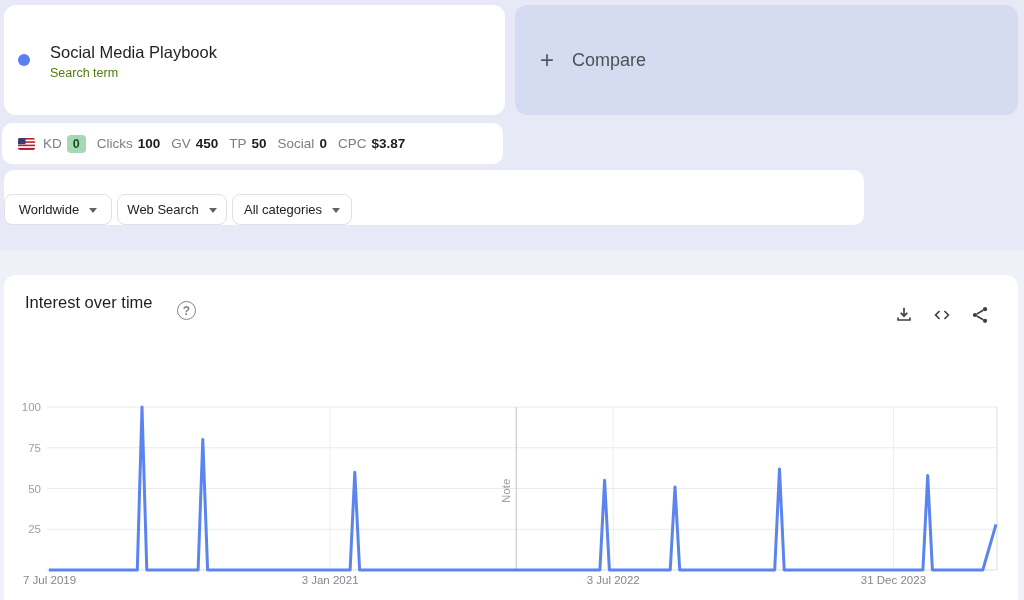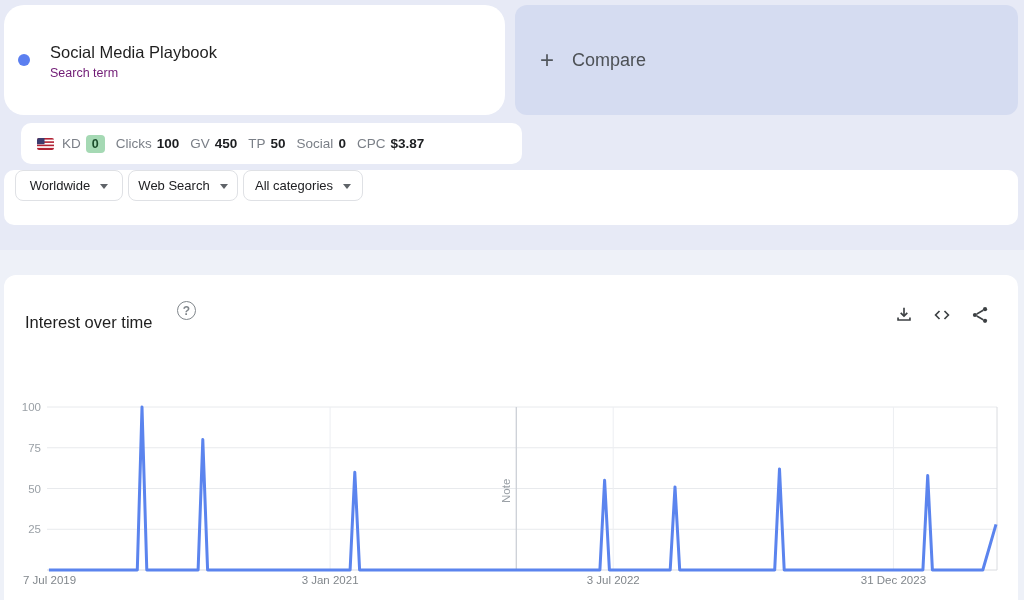--- a/index.html
+++ b/index.html
@@ -1,56 +1,56 @@
 <!DOCTYPE html>
 <html><head>
 <meta charset="utf-8">
 <style>
   html,body{margin:0;padding:0;background:#eef1f8;}
   .screen{position:relative;width:1024px;height:600px;overflow:hidden;
     font-family:"Liberation Sans","DejaVu Sans",sans-serif;color:#202124;}
   .bg-top{position:absolute;left:0;top:0;width:1024px;height:250px;background:#e7eaf6;}
   .bg-bottom{position:absolute;left:0;top:250px;width:1024px;height:350px;background:#eef1f8;}
-  .card{position:absolute;background:#fff;border-radius:20px;}
+  .card{position:absolute;background:#fff;border-radius:12px;}
 
   
   .card-term{left:4px;top:5px;width:501px;height:110px;display:flex;align-items:center;padding-left:14px;box-sizing:border-box;}
   .term-dot{width:12px;height:12px;border-radius:50%;background:#5b7ff0;flex:0 0 auto;}
   .term-text{margin-left:20px;}
   .term-title{font-size:16.5px;color:#1f1f1f;line-height:22px;}
-  .term-sub{font-size:12.5px;color:#701a75;margin-top:3px;}
+  .term-sub{font-size:12.5px;color:#4d7c0f;margin-top:3px;}
 
   
   .card-compare{left:515px;top:5px;width:503px;height:110px;background:#d5dcf1;border-radius:12px;
     display:flex;align-items:center;padding-left:23px;box-sizing:border-box;cursor:pointer;}
   .plus-icon{font-size:24px;font-weight:300;color:#52575e;width:18px;text-align:center;line-height:18px;}
   .compare-label{margin-left:16px;font-size:18px;color:#4d5156;}
 
   
-  .card-metrics{left:21px;top:123px;width:501px;height:41px;border-radius:10px;
+  .card-metrics{left:2px;top:123px;width:501px;height:41px;border-radius:10px;
     display:flex;align-items:center;padding-left:16px;box-sizing:border-box;font-size:13.5px;}
   .flag{display:inline-block;border-radius:2px;overflow:hidden;line-height:0;margin-right:8px;}
   .metric{display:flex;align-items:center;margin-right:11px;}
   .mlabel{color:#7a7f87;margin-right:5px;}
   .mval{color:#1c1e21;font-weight:700;}
   .mbadge{background:#a5d9b4;color:#1b4d2b;font-weight:700;font-size:12.5px;
     padding:1px 6px;border-radius:4px;line-height:16px;}
 
   
-  .card-filters{left:4px;top:170px;width:1014px;height:55px;border-radius:10px;
-    display:flex;align-items:flex-start;padding-left:11px;box-sizing:border-box;gap:5px;}
+  .card-filters{left:4px;top:170px;width:860px;height:55px;border-radius:10px;
+    display:flex;align-items:flex-end;box-sizing:border-box;gap:5px;}
   .chip{height:31px;border:1px solid #dfe1e5;border-radius:8px;display:flex;align-items:center;
     justify-content:center;font-size:13px;color:#202124;cursor:pointer;box-sizing:border-box;gap:10px;}
   .chip-geo{width:108px;} .chip-time{width:114px;} .chip-cat{width:120px;} .chip-gprop{width:110px;}
   .caret{width:0;height:0;border-left:4.5px solid transparent;border-right:4.5px solid transparent;
     border-top:5px solid #5f6368;margin-top:1px;}
 
   
   .card-chart{left:4px;top:275px;width:1014px;height:325px;border-radius:12px 12px 0 0;}
-  .chart-title{position:absolute;left:21px;top:38px;font-size:16.5px;color:#1f1f1f;}
+  .chart-title{position:absolute;left:21px;top:18px;font-size:16.5px;color:#1f1f1f;}
   .help-icon{position:absolute;left:173px;top:26px;width:17px;height:17px;border:1.5px solid #80868b;
     border-radius:50%;color:#80868b;font-size:12px;font-weight:bold;display:flex;align-items:center;
     justify-content:center;cursor:pointer;}
   .chart-actions{position:absolute;right:27px;top:29px;display:flex;gap:16px;}
   .chart-actions svg{cursor:pointer;}
   .chart-svg{position:absolute;left:0;top:0;}
 </style>
 </head>
 <body>
 

